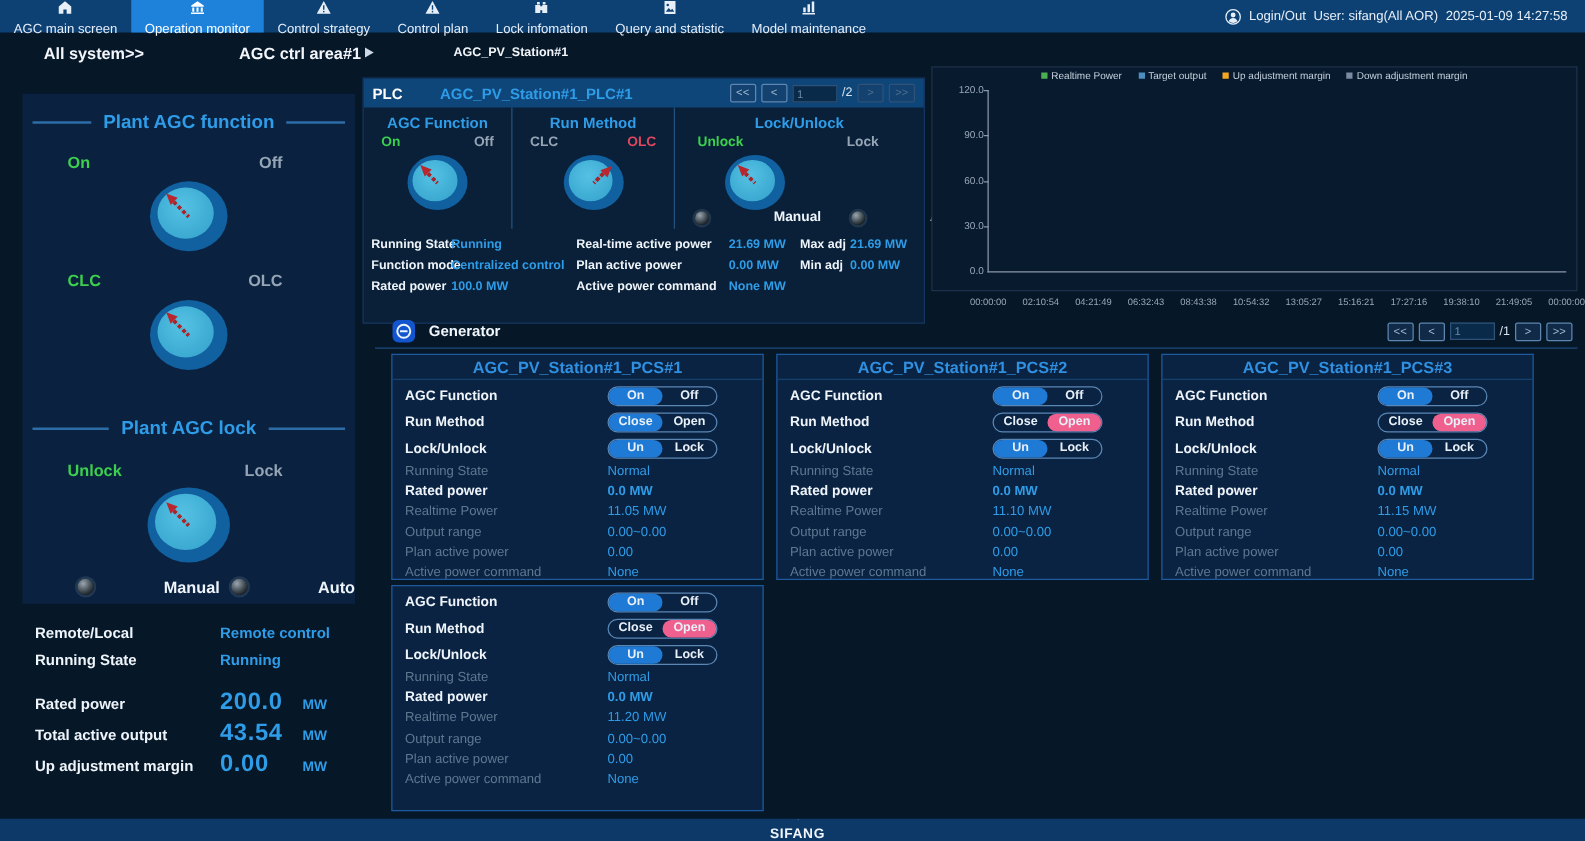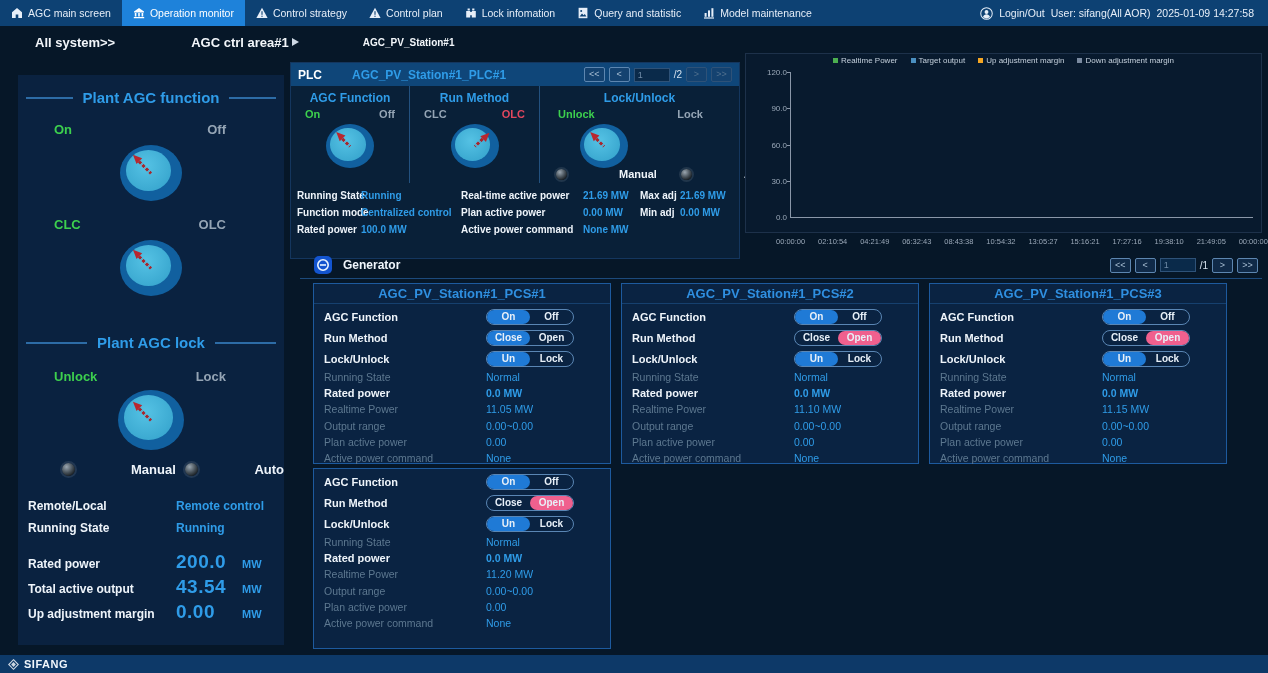--- a/index.html
+++ b/index.html
@@ -6,34 +6,34 @@
   html,body { width:1268px; height:673px; }
   body {
     position: relative;
     background: #061728;
     font-family: "Liberation Sans", sans-serif;
     color: #dfe9f4;
     overflow: hidden;
   }
   
   .topnav { position:absolute; top:0; left:0; right:0; height:26px; background:#0d4173; display:flex; align-items:stretch; z-index:5; }
-  .nav-item { display:flex; align-items:center; gap:5px; padding:0 11px; font-size:10.5px; color:#e6eef8; cursor:pointer; white-space:nowrap; }
+  .nav-item { display:flex; align-items:center; gap:5px; padding:0 11px; font-size:10.5px; color:#e6eef8; cursor:pointer; white-space:nowrap;flex-direction:column; }
   .nav-item.active { background:#1e82da; color:#ffffff; }
   .nav-icon { width:12px; height:12px; fill:currentColor; flex:0 0 auto; }
   .nav-right { margin-left:auto; display:flex; align-items:center; gap:6px; padding-right:14px; font-size:10.5px; color:#e6eef8; }
   .user-icon { width:13px; height:13px; fill:currentColor; }
   
   .breadcrumb { position:absolute; top:26px; left:0; right:0; height:32px; display:flex; align-items:center; }
   .bc-item { font-size:13px; font-weight:bold; color:#f2f6fa; }
   .bc-all { margin-left:35px; }
   .bc-area { margin-left:76px; }
   .bc-arrow { width:0; height:0; border-top:4px solid transparent; border-bottom:4px solid transparent; border-left:7px solid #cdd8e4; margin-left:3px; }
   .bc-station { margin-left:64px; font-size:10px; }
   
-  .left-panel { position:absolute; left:18px; top:75px; width:266px; height:570px; background:#0a2240; }
+  .left-panel { position:absolute; left:18px; top:75px; width:266px; height:408px; background:#0a2240; }
   .section-head { display:flex; align-items:center; color:#2f9ce8; font-weight:bold; font-size:15px; }
   .section-head::before, .section-head::after { content:""; flex:1; border-top:2px solid #2d6ca6; }
   .section-head::before { margin:0 10px 0 8px; }
   .section-head::after { margin:0 8px 0 10px; }
   .opt-row { display:flex; justify-content:space-between; padding:0 58px 0 36px; font-size:13px; font-weight:bold; }
   .c-green { color:#3dd04e; }
   .c-gray { color:#95a5b5; }
   .c-red { color:#e0475e; }
   
   .knob { position:relative; border-radius:50%; background:#11609f; }
@@ -115,21 +115,21 @@
   .crow.tall { height:21px; }
   .clabel { font-size:10.5px; color:#5d7890; }
   .clabel.strong { color:#eef4fa; font-weight:bold; font-size:11px; }
   .cval { margin-left:auto; width:114px; font-size:10.5px; color:#2f9ce8; text-align:left; }
   .cval.strong { font-weight:bold; }
   .toggle { width:88px; height:16px; border:1px solid #5a86b4; border-radius:9px; display:flex; cursor:pointer; }
   .seg { flex:1; text-align:center; font-size:10px; font-weight:bold; line-height:14px; color:#e8f0f8; border-radius:8px; }
   .toggle.state-left .seg-l { background:#1f7ad6; }
   .toggle.state-right .seg-r { background:#f0608e; }
   
-  .footer { position:absolute; left:0; right:0; bottom:0; height:18px; background:#0d3968; display:flex; align-items:center; padding-left:8px; gap:5px; }
+  .footer { position:absolute; left:0; right:0; bottom:0; height:18px; background:#0d3968; display:flex; align-items:center; padding-left:8px; gap:5px;flex-direction:column; }
   .brand-logo { width:11px; height:11px; }
   .brand { font-size:11px; font-weight:bold; color:#f0f6fc; letter-spacing:0.5px; }
 </style>
 </head>
 <body>
 
 <div class="topnav">
   <div class="nav-item">
     <svg class="nav-icon" viewBox="0 0 12 12">
         <path d="M6 1L11 5.2V11H7.3V7.6H4.7V11H1V5.2Z"></path>

